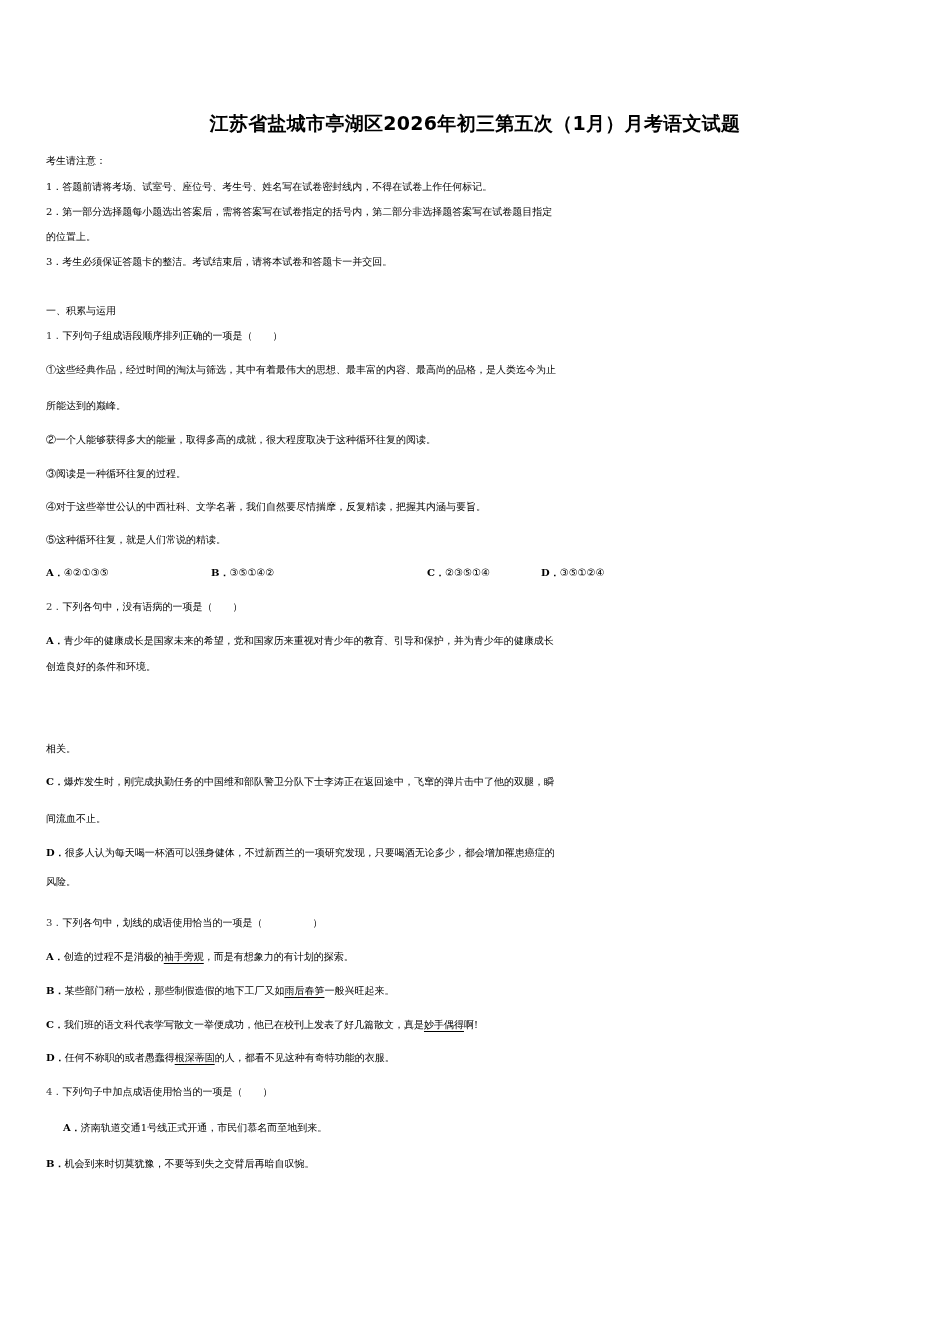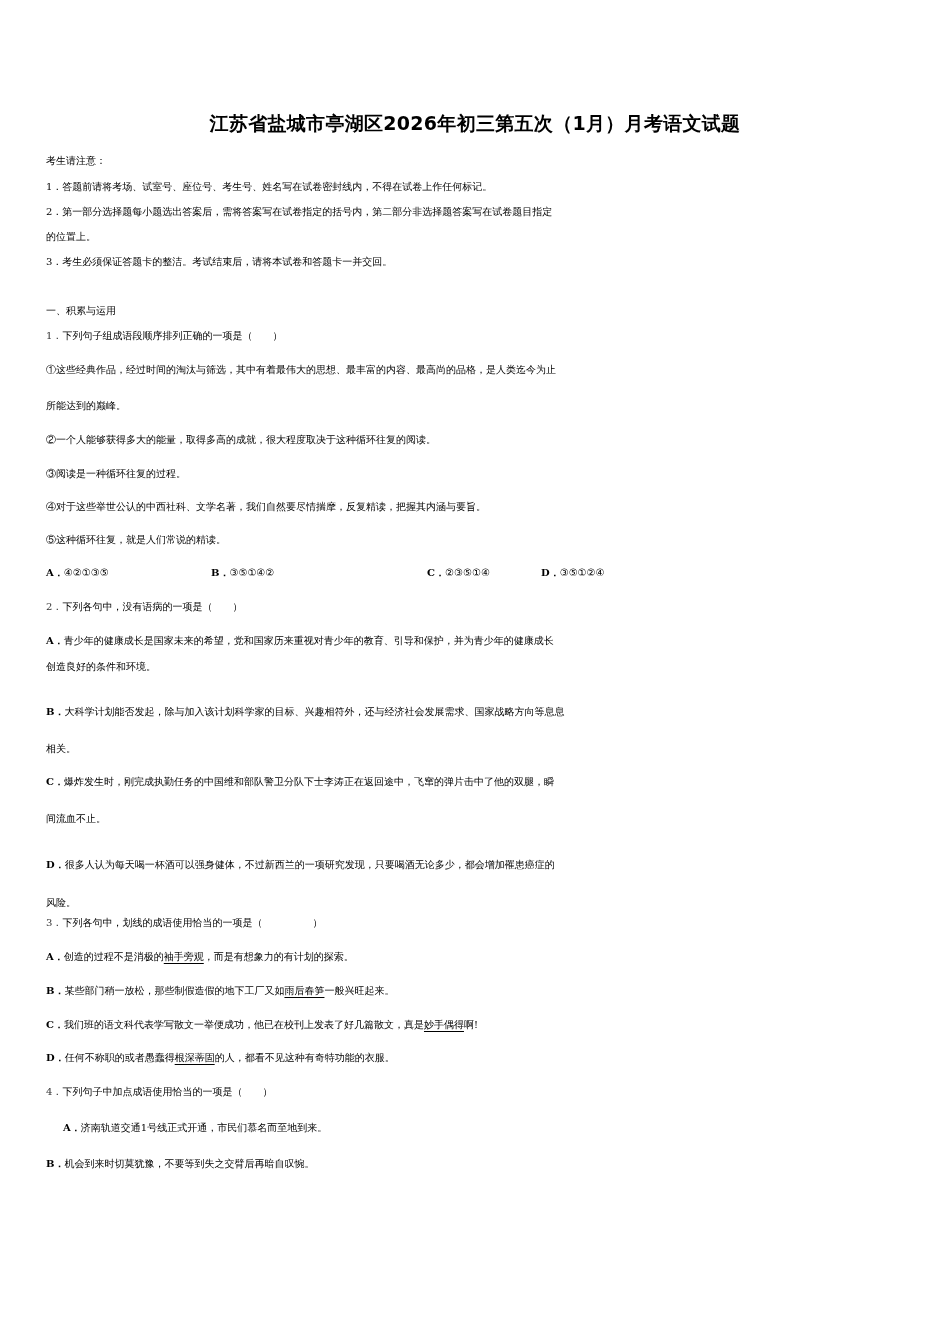--- a/index.html
+++ b/index.html
@@ -79,26 +79,25 @@
   <div class="line" style="top:531px;">⑤这种循环往复，就是人们常说的精读。</div>
   <div class="line opt-row" style="top:564px;">
     <span class="opt" style="width:165px;"><span class="bold-letter">A．</span><span>④②①③⑤</span></span><span class="opt" style="width:165px;"><span class="bold-letter">B．</span><span>③⑤①④②</span></span><span class="opt" style="width:165px;text-align:center;"><span class="bold-letter">C．</span><span>②③⑤①④</span></span><span class="opt"><span class="bold-letter">D．</span><span>③⑤①②④</span></span>
   </div>
 
   <div class="line" style="top:598px;">
     <span class="qnum">2．</span><span>下列各句中，没有语病的一项是（　　）</span>
   </div>
   <div class="line" style="top:632px;"><span class="bold-letter">A．</span><span>青少年的健康成长是国家未来的希望，党和国家历来重视对青少年的教育、引导和保护，并为青少年的健康成长</span></div>
   <div class="line" style="top:658px;">创造良好的条件和环境。</div>
-  <div class="line" style="top:703px;"><span class="bold-letter">B．</span><span>大科学计划能否发起，除与加入该计划科学家的目标、兴趣相符外，还与经济社会发展需求、国家战略方向等息息</span></div>
   <div class="line" style="top:740px;">相关。</div>
   <div class="line" style="top:773px;"><span class="bold-letter">C．</span><span>爆炸发生时，刚完成执勤任务的中国维和部队警卫分队下士李涛正在返回途中，飞窜的弹片击中了他的双腿，瞬</span></div>
   <div class="line" style="top:810px;">间流血不止。</div>
-  <div class="line" style="top:844px;margin-top:12px;"><span class="bold-letter">D．</span><span>很多人认为每天喝一杯酒可以强身健体，不过新西兰的一项研究发现，只要喝酒无论多少，都会增加罹患癌症的</span></div>
-  <div class="line" style="top:894px;text-align:center;">风险。</div>
+  <div class="line" style="top:844px;"><span class="bold-letter">D．</span><span>很多人认为每天喝一杯酒可以强身健体，不过新西兰的一项研究发现，只要喝酒无论多少，都会增加罹患癌症的</span></div>
+  <div class="line" style="top:873px;text-align:center;">风险。</div>
 
   <div class="line" style="top:914px;">
     <span class="qnum">3．</span><span>下列各句中，划线的成语使用恰当的一项是（　　　　　）</span>
   </div>
   <div class="line" style="top:982px;">
     <span class="bold-letter">B．</span><span>某些部门稍一放松，那些制假造假的地下工厂又如</span><span class="u">雨后春笋</span><span>一般兴旺起来。</span>
   </div>
   <div class="line" style="top:948px;">
     <span class="bold-letter">A．</span><span>创造的过程不是消极的</span><span class="u">袖手旁观</span><span>，而是有想象力的有计划的探索。</span>
   </div>

